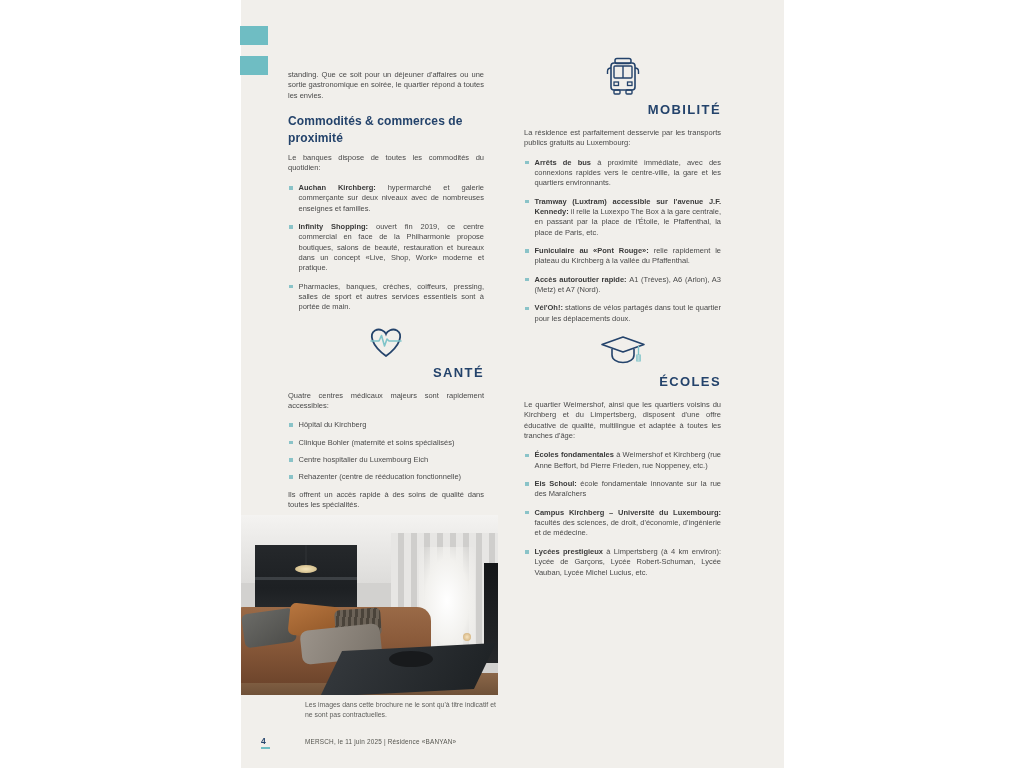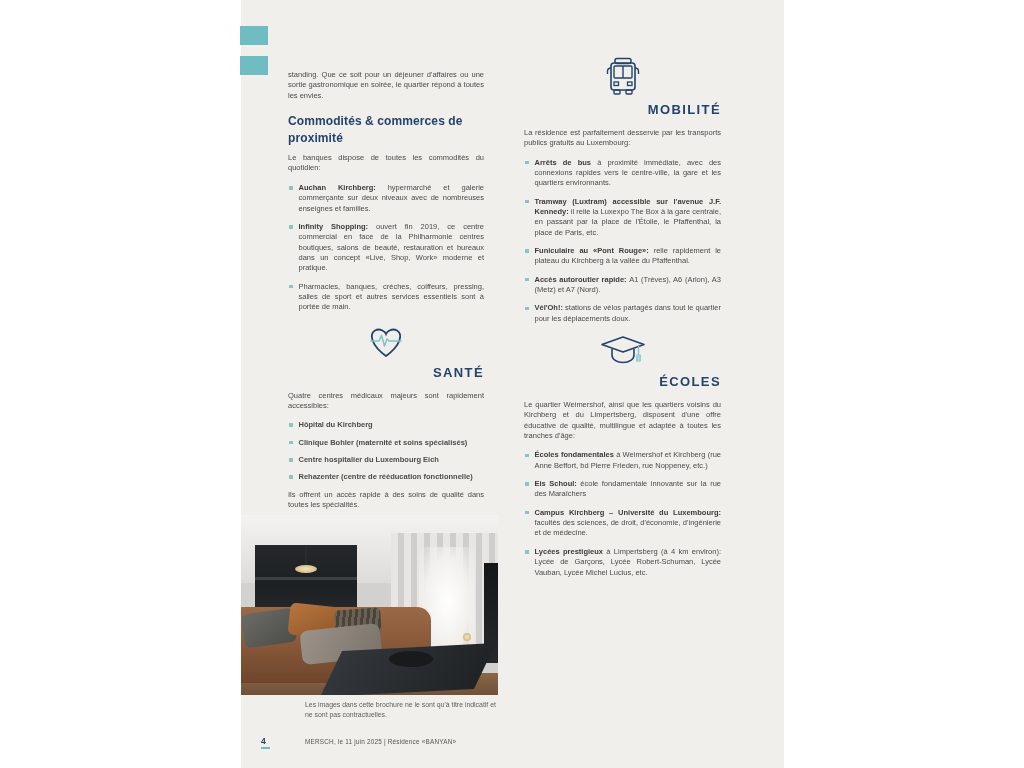--- a/index.html
+++ b/index.html
@@ -16,21 +16,21 @@
 
   p{margin:0 0 9px 0;}
   .subhead{font-size:12px;font-weight:bold;color:#24436b;margin:12px 0 7px 0;text-align:left;letter-spacing:.1px;}
   .bighead{font-size:13px;font-weight:bold;color:#24436b;text-align:right;letter-spacing:1.4px;margin:3px 0 9px 0;}
   .iconwrap{text-align:center;margin:10px 0 2px 0;}
   b{color:#3a3a3a;}
 
   .bullet{display:flex;margin:0 0 8px 0;}
   .bmark{flex:0 0 auto;width:3.5px;height:3.5px;background:#8ac3c8;margin:3.2px 6px 0 1px;}
   .btext{flex:1 1 auto;}
-  .tight .bullet{margin-bottom:7px;font-weight:bold;}
+  .tight .bullet{margin-bottom:7px;}
 
   .photo{position:absolute;left:241px;top:515px;width:257px;height:180px;overflow:hidden;background:#cfcecb;}
   .ph{position:absolute;}
   .caption{position:absolute;left:305px;top:700px;width:200px;font-size:6.9px;line-height:1.45;color:#5d5d5a;text-align:left;}
 
   .pagenum{position:absolute;left:261px;top:736px;font-size:8.5px;font-weight:bold;color:#24436b;}
   .pagenum::after{content:"";display:block;width:9px;height:2px;background:#6fbdc3;margin-top:1px;}
   .footline{position:absolute;left:305px;top:738px;font-size:6.4px;color:#55554f;letter-spacing:.2px;}
 
   svg{display:inline-block;vertical-align:middle;}
@@ -48,21 +48,21 @@
 
     <div class="subhead">Commodités &amp; commerces de proximité</div>
     <p>Le banques dispose de toutes les commodités du quotidien:</p>
 
     <div class="bullet">
       <span class="bmark"></span>
       <div class="btext"><b>Auchan Kirchberg: </b><span>hypermarché et galerie commerçante sur deux niveaux avec de nombreuses enseignes et familles.</span></div>
     </div>
     <div class="bullet">
       <span class="bmark"></span>
-      <div class="btext"><b>Infinity Shopping: </b><span>ouvert fin 2019, ce centre commercial en face de la Philharmonie centres boutiques, salons de beauté, restauration et bureaux dans un concept «Live, Shop, Work» moderne et pratique.</span></div>
+      <div class="btext"><b>Infinity Shopping: </b><span>ouvert fin 2019, ce centre commercial en face de la Philharmonie propose boutiques, salons de beauté, restauration et bureaux dans un concept «Live, Shop, Work» moderne et pratique.</span></div>
     </div>
     <div class="bullet">
       <span class="bmark"></span>
       <div class="btext"><b></b><span>Pharmacies, banques, crèches, coiffeurs, pressing, salles de sport et autres services essentiels sont à portée de main.</span></div>
     </div>
 
     <div class="iconwrap">
       <svg width="42" height="38" viewBox="0 0 42 38">
         <path d="M21 33 C6 22 4 11 10 7.5 C15 4.7 20 8.5 21 11 C22 8.5 27 4.7 32 7.5 C38 11 36 22 21 33 Z" fill="none" stroke="#24436b" stroke-width="1.8"></path>
         <polyline points="6,18 14,18 16.5,12.5 19.5,23 22,16 24,18 36,18" fill="none" stroke="#7fc4c9" stroke-width="1.6" stroke-linejoin="round" stroke-linecap="round"></polyline>

